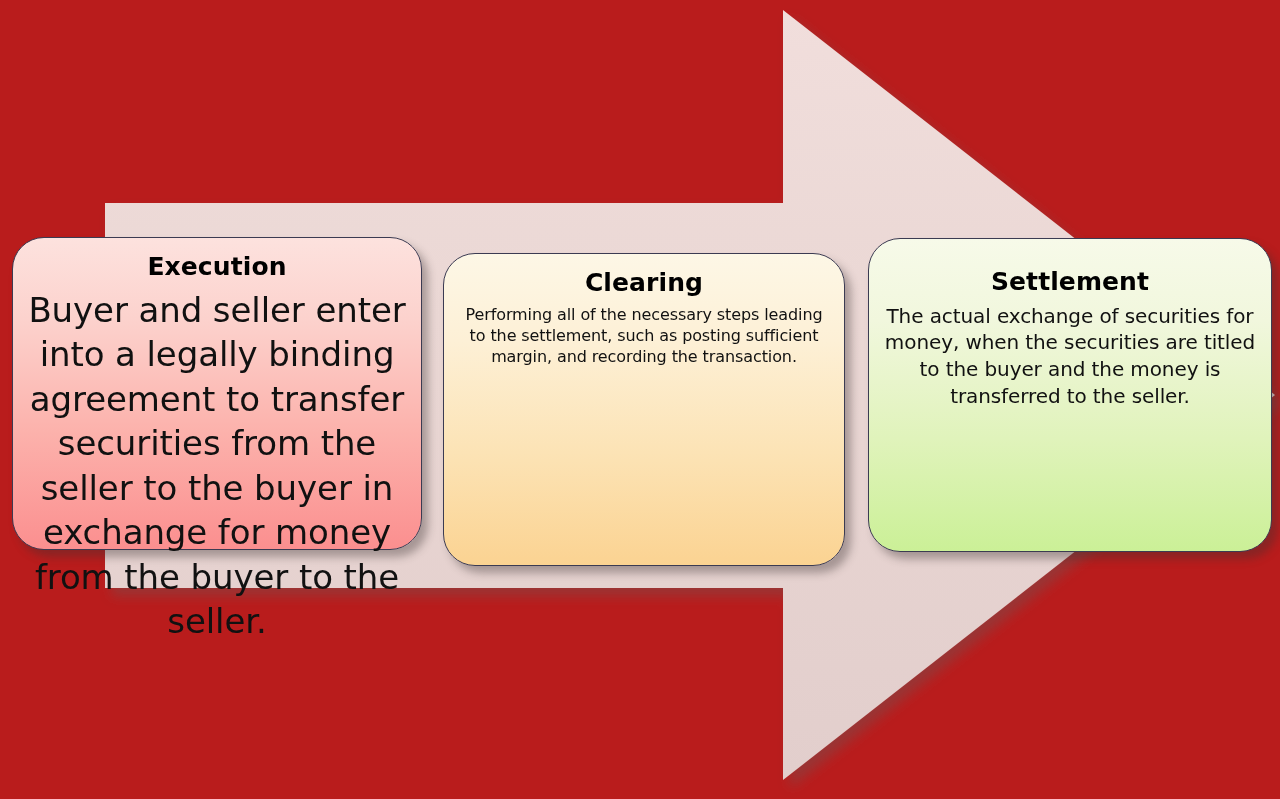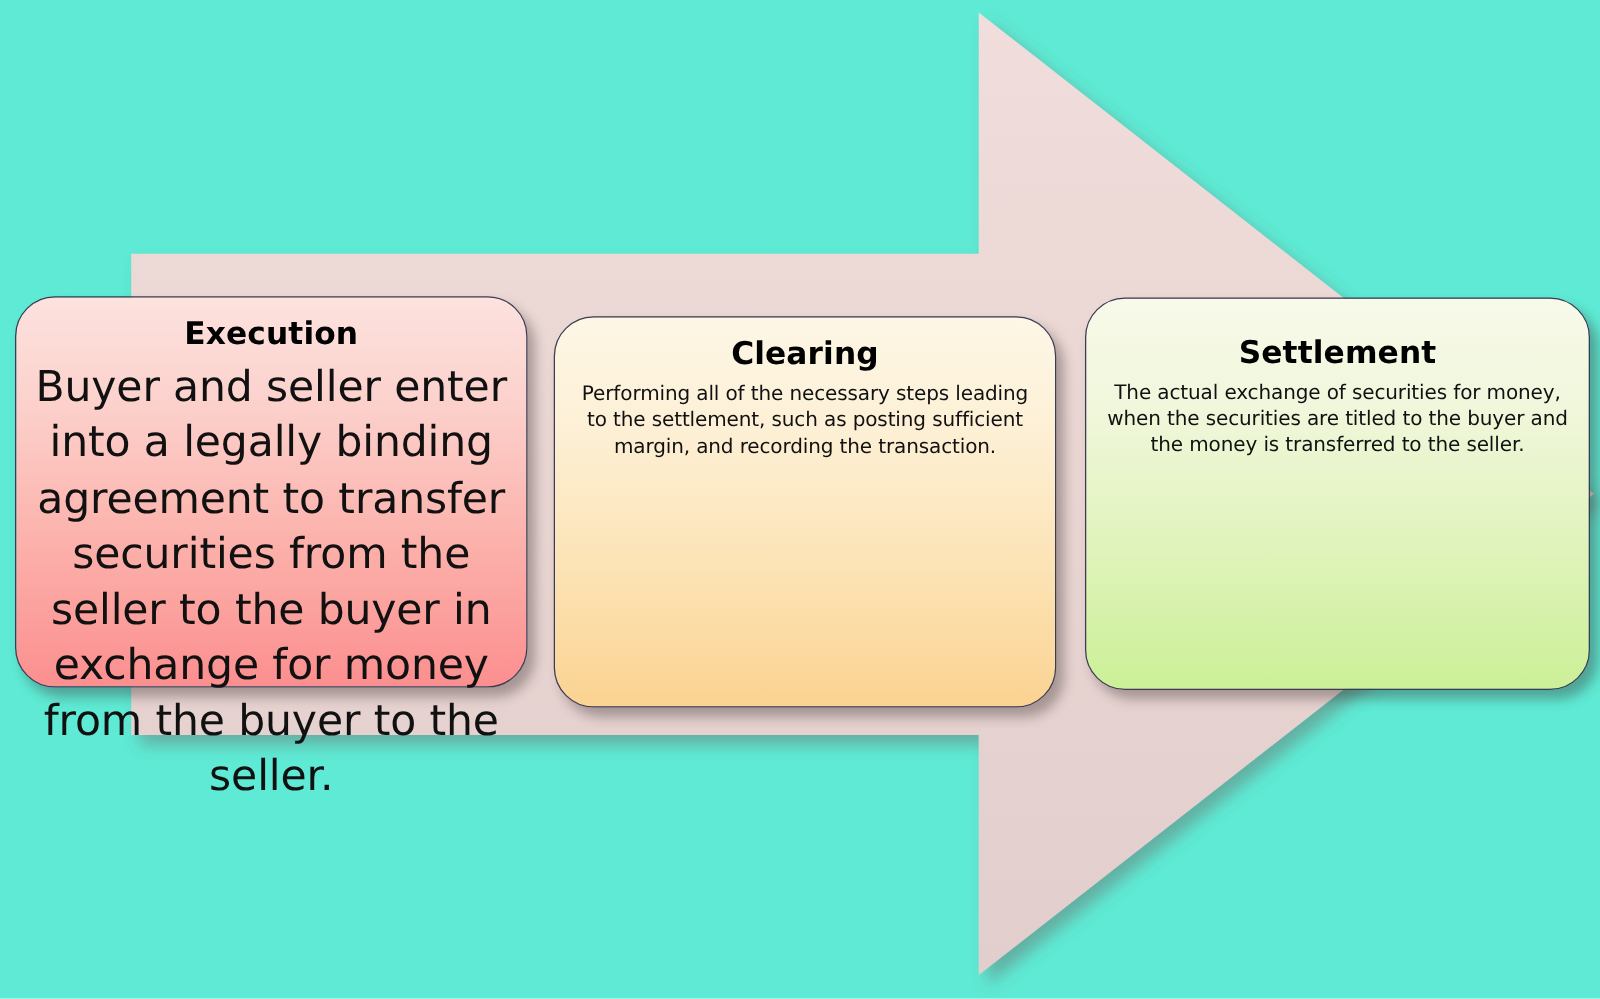--- a/index.html
+++ b/index.html
@@ -10,21 +10,21 @@
   }
   body {
     font-family: "DejaVu Sans", "Liberation Sans", sans-serif;
     -webkit-font-smoothing: antialiased;
   }
 
   #stage {
     position: relative;
     width: 1280px;
     height: 799px;
-    background: #5eead4;
+    background: #b91c1c;
     overflow: hidden;
   }
 
   
   #arrow-layer {
     position: absolute;
     left: 0;
     top: 0;
     width: 1280px;
     height: 799px;
@@ -85,21 +85,21 @@
 
   
   #box-settlement {
     left: 868px;
     top: 238px;
     width: 404px;
     height: 314px;
     background: linear-gradient(to bottom, #f7fae9 0%, #f1f7dd 26%, #e0f3bb 64%, #cbf097 100%);
     padding-top: 28px;
   }
-  #box-settlement .stage-desc { font-size: 16px; line-height: 1.34; }
+  #box-settlement .stage-desc { font-size: 20px; line-height: 1.34; }
 </style>
 </head>
 <body>
 
 <div id="stage">
 
   <svg id="arrow-layer" viewBox="0 0 1280 799" width="1280" height="799" xmlns="http://www.w3.org/2000/svg">
     <defs>
       <linearGradient id="arrowGrad" x1="0" y1="0" x2="0" y2="1">
         <stop offset="0%" stop-color="#f1dedc"></stop>

